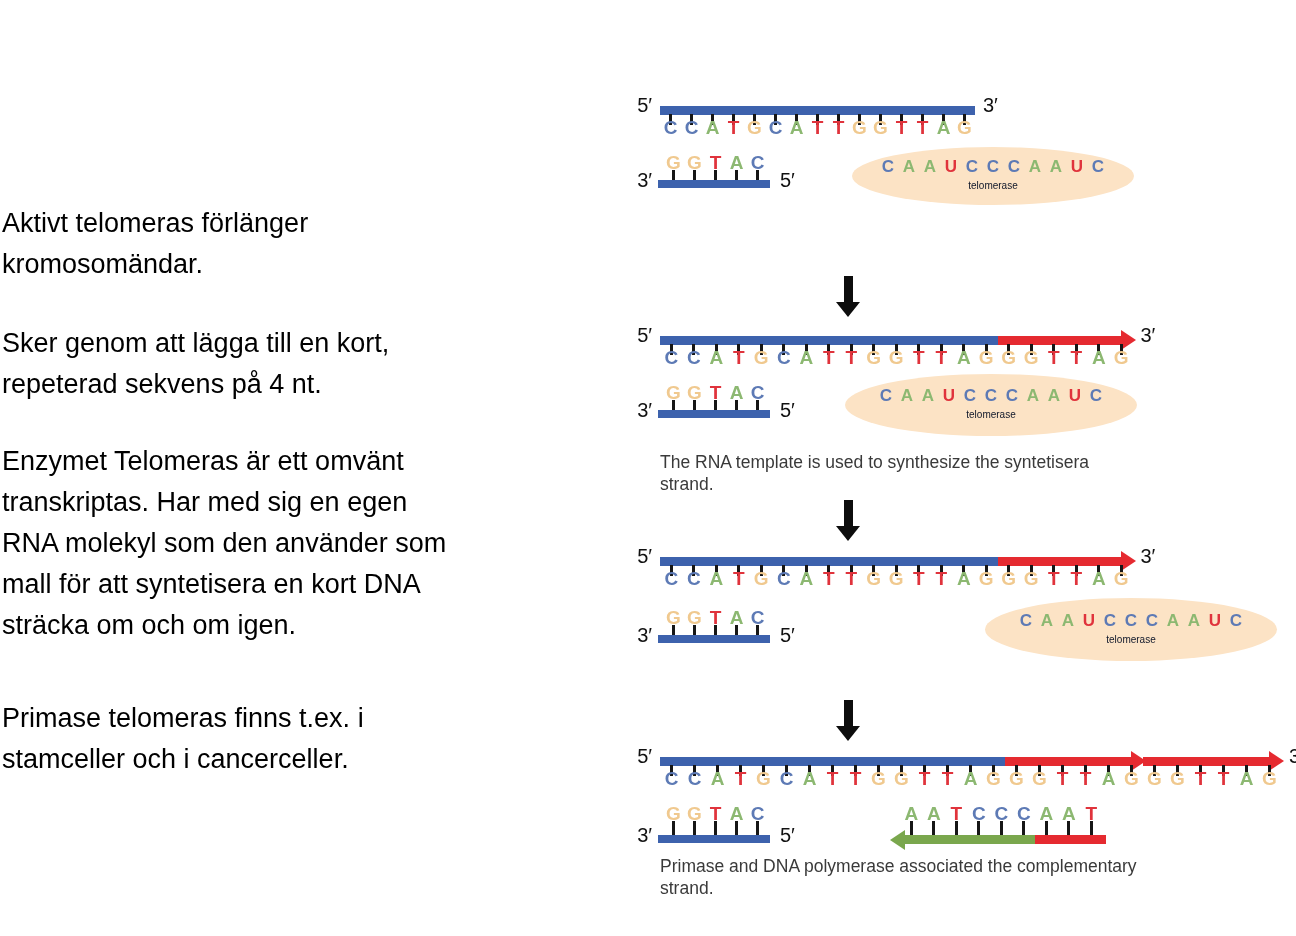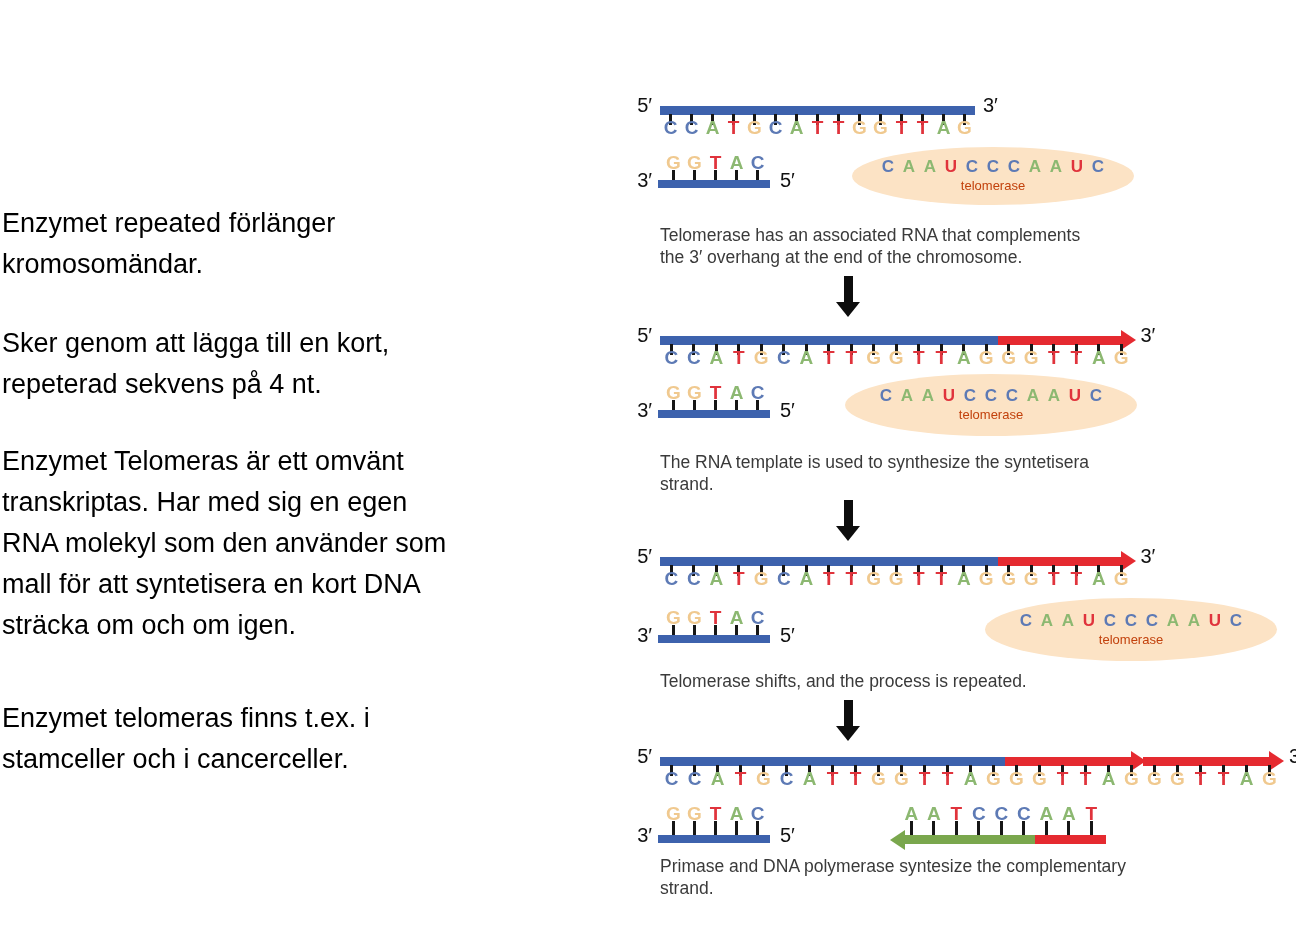--- a/index.html
+++ b/index.html
@@ -23,41 +23,41 @@
          border-top:10px solid transparent;border-bottom:10px solid transparent;
          border-right:15px solid var(--rna);}
   .tick{position:absolute;width:3px;background:#161616;}
   .nt{position:absolute;font-weight:700;font-size:19px;line-height:22px;text-align:center;}
   .lbl-prime{position:absolute;font-size:20px;line-height:22px;color:#111;white-space:nowrap;}
   .cap{position:absolute;font-size:17.5px;line-height:21.5px;color:#3a3a3a;white-space:pre-line;}
   .telo{position:absolute;border-radius:50%;background:var(--fill);
         display:grid;place-items:center;align-content:center;row-gap:1px;}
   .telo-rna{display:flex;}
   .telo-rna span{width:21px;text-align:center;font-size:17px;font-weight:700;line-height:19px;}
-  .telo-lbl{font-size:13px;line-height:18px;color:#c2410c;}
+  .telo-lbl{font-size:10px;line-height:18px;color:#0f172a;}
   .dar-shaft{position:absolute;width:9px;height:26px;background:#0d0d0d;}
   .dar-head{position:absolute;width:0;height:0;
             border-left:12px solid transparent;border-right:12px solid transparent;
             border-top:15px solid #0d0d0d;}
 </style>
 </head>
 <body>
 
 <div class="slide" id="slide" style="--dna: #3d62ad; --new: #e52a30; --rna: #7aa74d; --fill: #fce3c5;">
   <section>
-    <p class="note" style="top:203px">Enzymet repeated förlänger
+    <p class="note" style="top:203px">Aktivt telomeras förlänger
 kromosomändar.</p>
     <p class="note" style="top:323px">Sker genom att lägga till en kort,
 repeterad sekvens på 4 nt.</p>
     <p class="note" style="top:441px">Enzymet Telomeras är ett omvänt
 transkriptas. Har med sig en egen
 RNA molekyl som den använder  som
 mall för att syntetisera en kort DNA
 sträcka om och om igen.</p>
-    <p class="note" style="top:698px">Enzymet telomeras finns t.ex. i
+    <p class="note" style="top:698px">Primase telomeras finns t.ex. i
 stamceller och i cancerceller.</p>
   </section>
   <section class="abs" id="diagram" style="left:0;top:0;width:1296px;height:936px">
       <div class="abs" style="left: 660px; top: 106px; width: 315px; height: 36px;">
         <div class="segbar" style="left: 0px; width: 315px; background: var(--dna);"></div>
         <div class="tick" style="left: 9px; top: 8px; height: 11px;"></div>
         <div class="tick" style="left: 30px; top: 8px; height: 11px;"></div>
         <div class="tick" style="left: 51px; top: 8px; height: 11px;"></div>
         <div class="tick" style="left: 72px; top: 8px; height: 11px;"></div>
         <div class="tick" style="left: 93px; top: 8px; height: 11px;"></div>
@@ -113,22 +113,20 @@
           <span style="color: rgb(93, 122, 181);">C</span>
           <span style="color: rgb(93, 122, 181);">C</span>
           <span style="color: rgb(93, 122, 181);">C</span>
           <span style="color: rgb(140, 184, 113);">A</span>
           <span style="color: rgb(140, 184, 113);">A</span>
           <span style="color: rgb(224, 51, 60);">U</span>
           <span style="color: rgb(93, 122, 181);">C</span>
         </div>
         <div class="telo-lbl">telomerase</div>
       </div>
-      <div class="cap" style="left: 660px; top: 225px; width: 610px;">Telomerase has an associated RNA that complements
-the 3′ overhang at the end of the chromosome.</div>
       <div class="dar-shaft" style="left: 843.5px; top: 276px;"></div>
       <div class="dar-head" style="left: 836px; top: 302px;"></div>
       <div class="abs" style="left: 660px; top: 336px; width: 472.5px; height: 36px;">
         <div class="segbar" style="left: 0px; width: 337.5px; background: var(--dna);"></div>
         <div class="segbar" style="left: 337.5px; width: 135px;">
           <div class="rbody"></div>
           <div class="rhead"></div>
         </div>
         <div class="tick" style="left: 9.75px; top: 8px; height: 11px;"></div>
         <div class="tick" style="left: 32.25px; top: 8px; height: 11px;"></div>
@@ -285,21 +283,20 @@
           <span style="color: rgb(93, 122, 181);">C</span>
           <span style="color: rgb(93, 122, 181);">C</span>
           <span style="color: rgb(93, 122, 181);">C</span>
           <span style="color: rgb(140, 184, 113);">A</span>
           <span style="color: rgb(140, 184, 113);">A</span>
           <span style="color: rgb(224, 51, 60);">U</span>
           <span style="color: rgb(93, 122, 181);">C</span>
         </div>
         <div class="telo-lbl">telomerase</div>
       </div>
-      <div class="cap" style="left: 660px; top: 671px; width: 610px;">Telomerase shifts, and the process is repeated.</div>
       <div class="dar-shaft" style="left: 843.5px; top: 700px;"></div>
       <div class="dar-head" style="left: 836px; top: 726px;"></div>
       <div class="abs" style="left: 660px; top: 757px; width: 621px; height: 36px;">
         <div class="segbar" style="left: 0px; width: 345px; background: var(--dna);"></div>
         <div class="segbar" style="left: 345px; width: 138px;">
           <div class="rbody"></div>
           <div class="rhead"></div>
         </div>
         <div class="segbar" style="left: 483px; width: 138px;">
           <div class="rbody"></div>
@@ -393,16 +390,16 @@
         <div class="tick" style="left: 77.25px; top: 18px; height: 16px;"></div>
         <div class="tick" style="left: 99.75px; top: 18px; height: 16px;"></div>
         <div class="tick" style="left: 122.25px; top: 18px; height: 16px;"></div>
         <div class="tick" style="left: 144.75px; top: 18px; height: 16px;"></div>
         <div class="tick" style="left: 167.25px; top: 18px; height: 16px;"></div>
         <div class="tick" style="left: 189.75px; top: 18px; height: 16px;"></div>
         <div class="ghead" style="left: -10px; top: 27px;"></div>
         <div class="segbar" style="left: 4px; top: 32px; width: 131px; height: 9px; background: var(--rna);"></div>
         <div class="segbar" style="left: 135px; top: 32px; width: 70.5px; height: 9px; background: var(--new);"></div>
       </div>
-      <div class="cap" style="left: 660px; top: 856px; width: 610px;">Primase and DNA polymerase syntesize the complementary
+      <div class="cap" style="left: 660px; top: 856px; width: 610px;">Primase and DNA polymerase associated the complementary
 strand.</div>
     </section>
 </div>
 
 </body></html>

